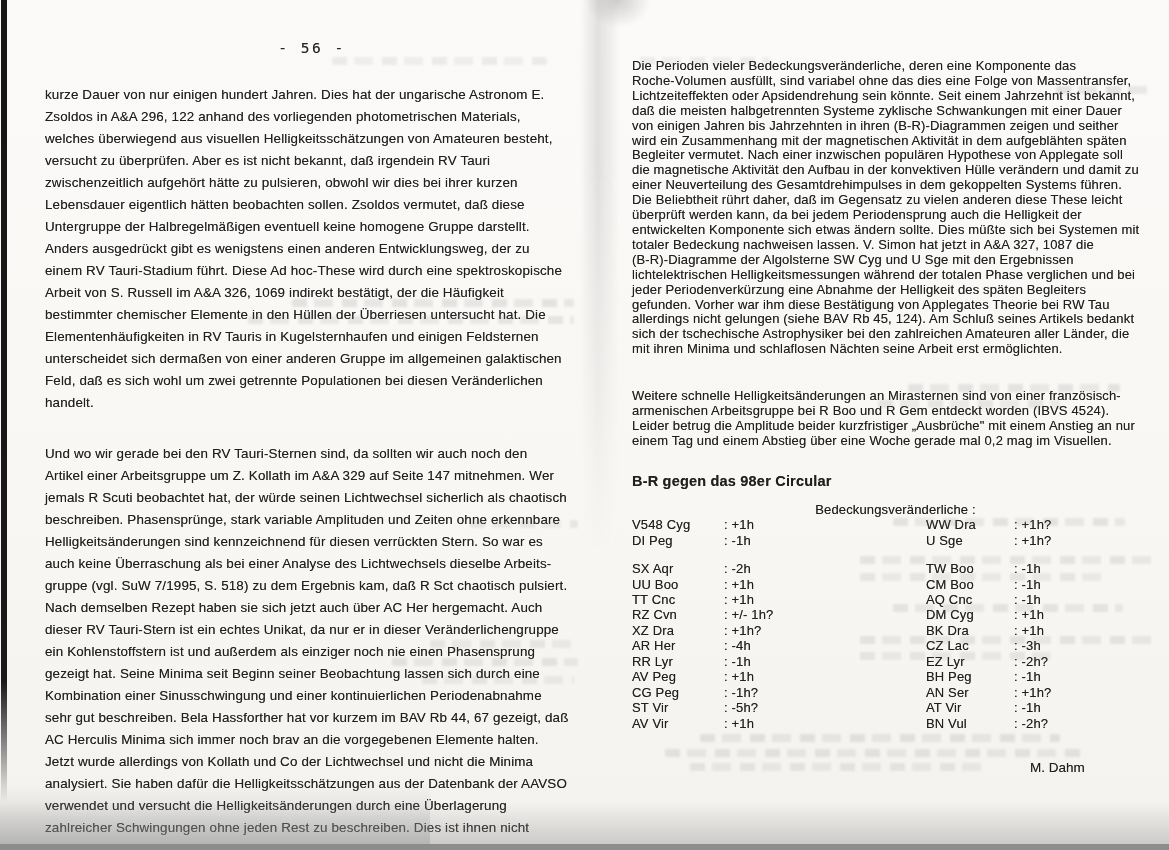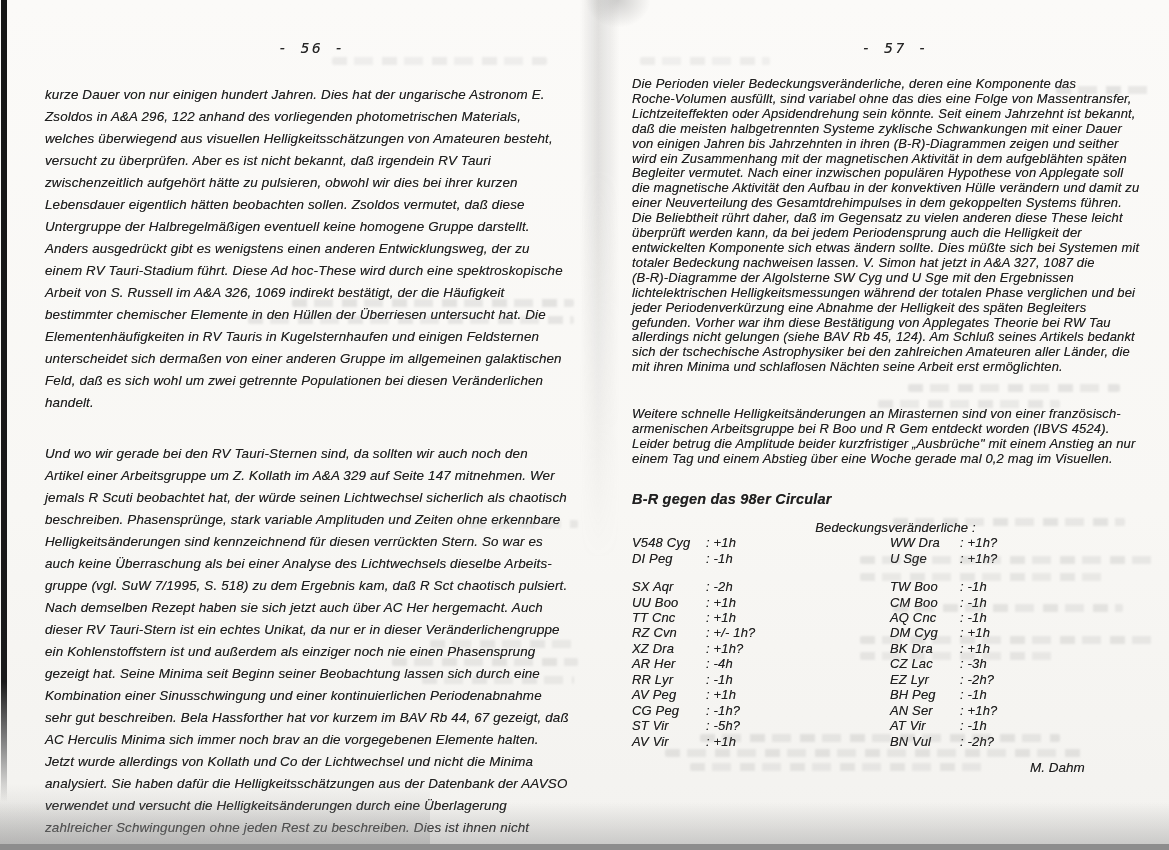--- a/index.html
+++ b/index.html
@@ -1,39 +1,39 @@
 <!DOCTYPE html>
 <html><head>
 <meta charset="utf-8">
 <style>
   * { margin:0; padding:0; box-sizing:border-box; }
   html,body { width:1169px; height:850px; }
   #canvas {
     position:relative; width:1169px; height:850px; overflow:hidden;
     background:linear-gradient(180deg,#fbfaf8 0%,#f8f7f4 60%,#f3f2ef 100%);
-    font-family:"Liberation Sans", sans-serif; color:#202020;font-style:italic;
+    font-family:"Liberation Sans", sans-serif; color:#202020;
   }
   .pagecol { position:absolute; text-shadow:0 0 0.6px rgba(35,35,35,.55); letter-spacing:.15px; }
   .page-left  { left:45px;  top:38px; width:534px; }
   .page-right { left:632px; top:38px; width:527px; }
   .pnum {
     text-align:center; font-family:"DejaVu Sans Mono","Liberation Mono",monospace;
     font-size:14.5px; letter-spacing:2.5px; color:#262626; padding-top:2px;
   }
   .para { white-space:pre-line; }
   .page-left  .para { font-size:13.4px; line-height:22px; }
   .page-right .para { font-size:13px;   line-height:14.9px; }
   .page-left  .para1 { margin-top:28px; }
   .page-left  .para2 { margin-top:29px; }
   .page-right .para1 { margin-top:21px; }
   .page-right .para2 { margin-top:32px; }
   .heading { margin-top:24px; font-weight:bold; font-size:14.5px; letter-spacing:.2px; }
   .startable { font-size:13px; line-height:15.45px; margin-top:13px; }
   .tbl-label { font-size:13px; line-height:15.45px;text-align:center; }
-  .row { display:grid; grid-template-columns:74px 184px 70px 1fr; }
+  .row { display:grid; grid-template-columns:74px 184px 70px 1fr;gap:18px; }
   .c { display:block; }
   .signature { position:absolute; left:1030px; top:760px; font-size:13.5px; text-shadow:0 0 .6px rgba(35,35,35,.5); }
 
   
   .left-strip { position:absolute; left:1px; top:0; width:6px; height:802px;
     background:linear-gradient(to bottom,#161616 0%,#1a1a1a 85%,#8a8a8a 93%,rgba(190,190,190,0) 100%); }
   .bottom-shade { position:absolute; left:0; bottom:6px; width:100%; height:42px;
     background:linear-gradient(to bottom,rgba(150,150,150,0),rgba(148,148,148,.42)); }
   .bottom-shade-left { position:absolute; left:0; bottom:6px; width:430px; height:60px;
     background:linear-gradient(to bottom,rgba(140,140,140,0),rgba(140,140,140,.35)); }
@@ -93,21 +93,20 @@
 diesen Artikel besser als eine wissenschaftliche Meinung auffassen denn als
 wissenschaftliche Erkenntnis. Bei ihrer Analyse arbeiten sie mit Größenklassen und
 nicht mit der Leuchtkraft, die durch die Schwingungen direkt beeinflußt wird. AC Her
 ist aber ein Kohlenstoffstern mit einer ausgedehnter Atmosphäre und der Neigung zur
 Rußbildung. Weiterhin gelingt es Ihnen nicht überzeugend zu belegen, daß keine
 unperiodische Quelle wie Sternflecken, Magnetfeld oder ähnliches den Lichtwechsel
 beeinflußt und damit Chaos nur vortäuscht.</div>
   </div>
 
   <div class="pagecol page-right">
-    <div class="pnum">- 57 -</div>
     <div class="para para1">Die Perioden vieler Bedeckungsveränderliche, deren eine Komponente das
 Roche-Volumen ausfüllt, sind variabel ohne das dies eine Folge von Massentransfer,
 Lichtzeiteffekten oder Apsidendrehung sein könnte. Seit einem Jahrzehnt ist bekannt,
 daß die meisten halbgetrennten Systeme zyklische Schwankungen mit einer Dauer
 von einigen Jahren bis Jahrzehnten in ihren (B-R)-Diagrammen zeigen und seither
 wird ein Zusammenhang mit der magnetischen Aktivität in dem aufgeblähten späten
 Begleiter vermutet. Nach einer inzwischen populären Hypothese von Applegate soll
 die magnetische Aktivität den Aufbau in der konvektiven Hülle verändern und damit zu
 einer Neuverteilung des Gesamtdrehimpulses in dem gekoppelten Systems führen.
 Die Beliebtheit rührt daher, daß im Gegensatz zu vielen anderen diese These leicht

